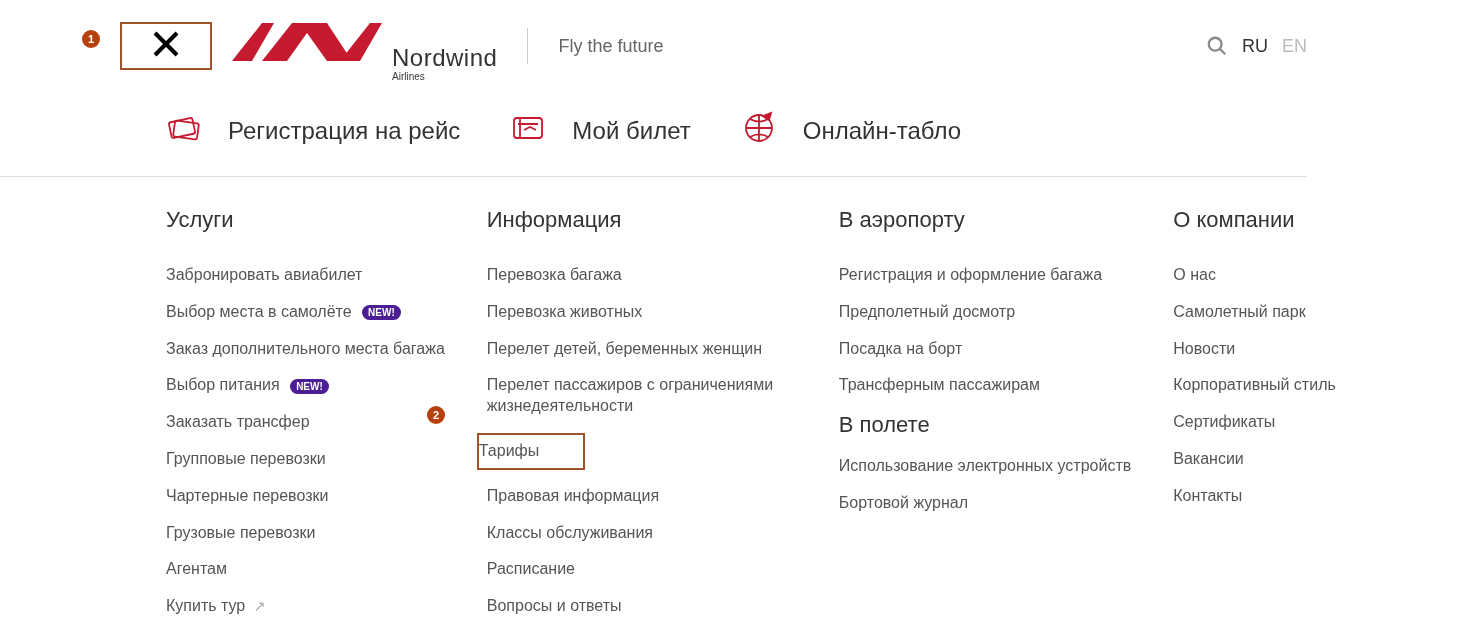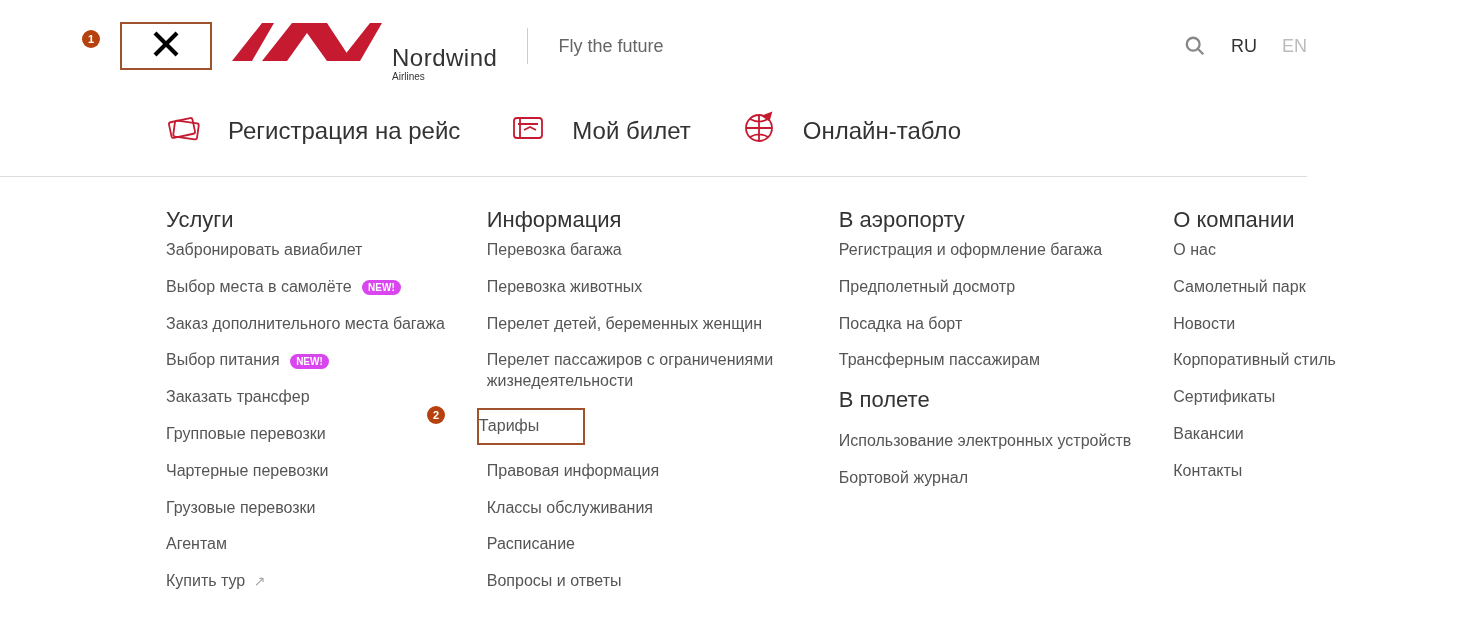--- a/index.html
+++ b/index.html
@@ -43,21 +43,21 @@
     height: 36px;
     background: #ccc;
     margin: 0 30px;
   }
   .tagline { font-size: 18px; color: #666; }
   .header-right {
     margin-left: auto;
     margin-right: 160px;
     display: flex;
     align-items: center;
-    gap: 25px;
+    gap: 14px;
   }
   .search-icon svg { display: block; }
   .lang { font-size: 18px; cursor: pointer; }
   .lang-ru { color: #333; }
   .lang-en { color: #bbb; }
   .quick-links {
     display: flex;
     align-items: center;
     gap: 50px;
     padding: 18px 0 24px 166px;
@@ -76,34 +76,34 @@
   .mega {
     display: flex;
     padding: 30px 0 0 166px;
     gap: 42px;
   }
   .col { min-width: 260px; }
   .col h3 {
     font-size: 22px;
     font-weight: 400;
     color: #333;
-    margin-bottom: 7px;
+    margin-bottom: 32px;
   }
   .col ul { list-style: none; }
   .col li {
     font-size: 16px;
     color: #555;
     margin-bottom: 16px;
     line-height: 1.3;
     cursor: pointer;
     max-width: 300px;
   }
   .badge-new {
     display: inline-block;
-    background: #d946ef;
+    background: #4c1d95;
     color: #fff;
     font-size: 10px;
     font-weight: bold;
     padding: 1px 6px;
     border-radius: 8px;
     margin-left: 6px;
     vertical-align: middle;
   }
   .sub-heading {
     font-size: 22px;

